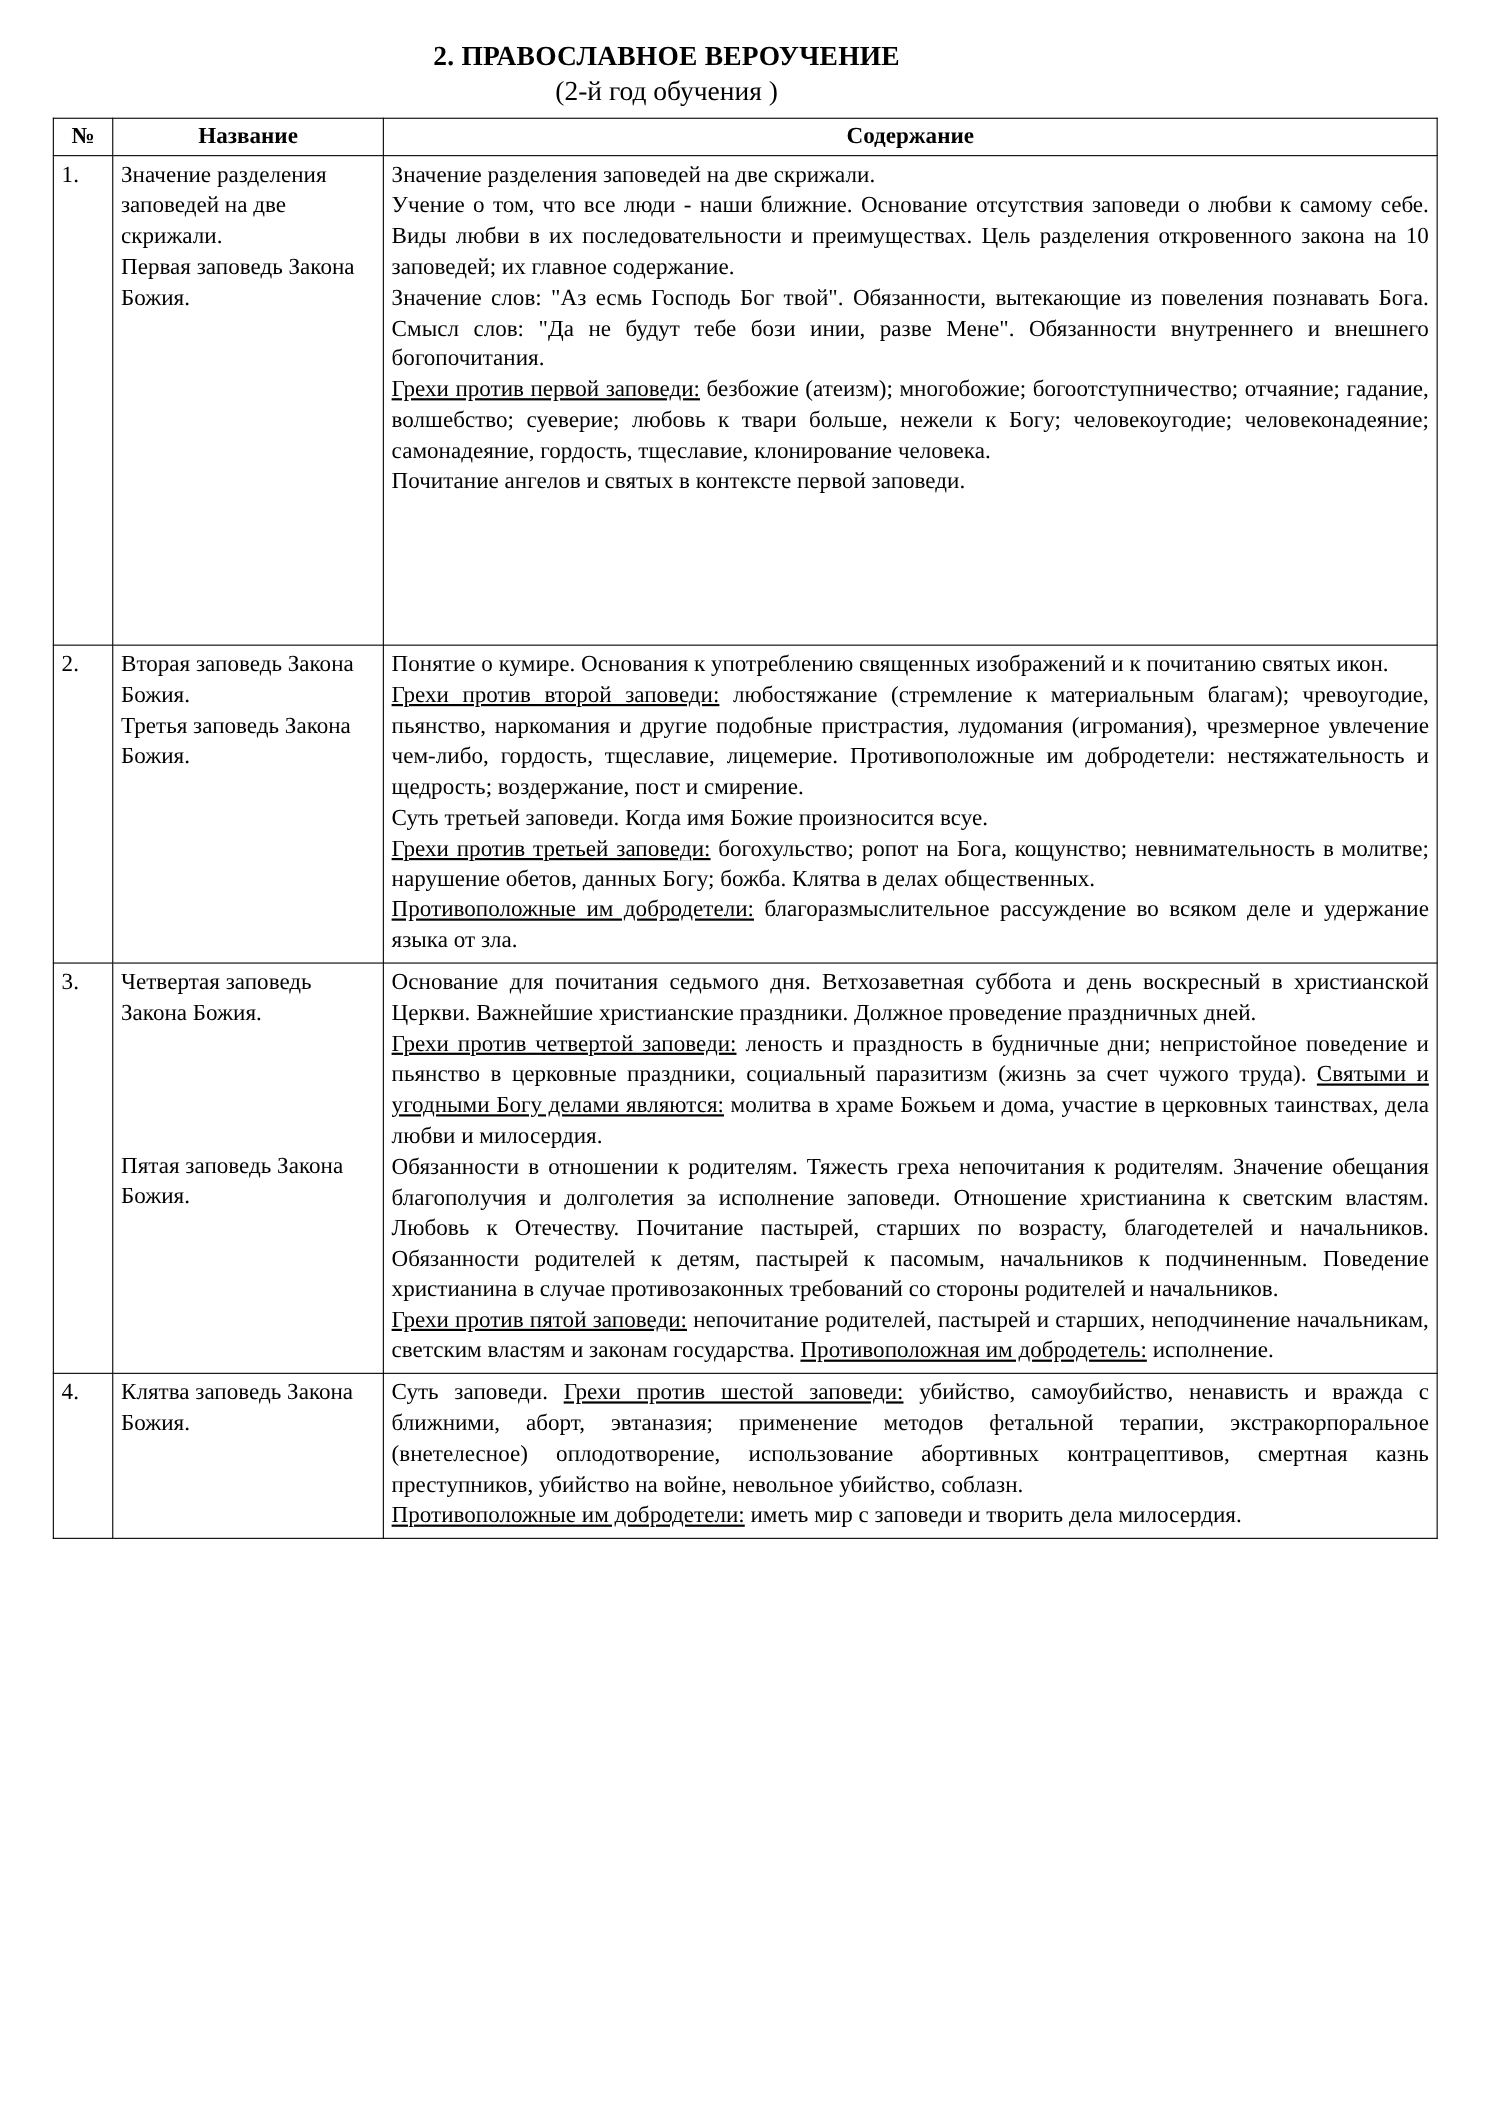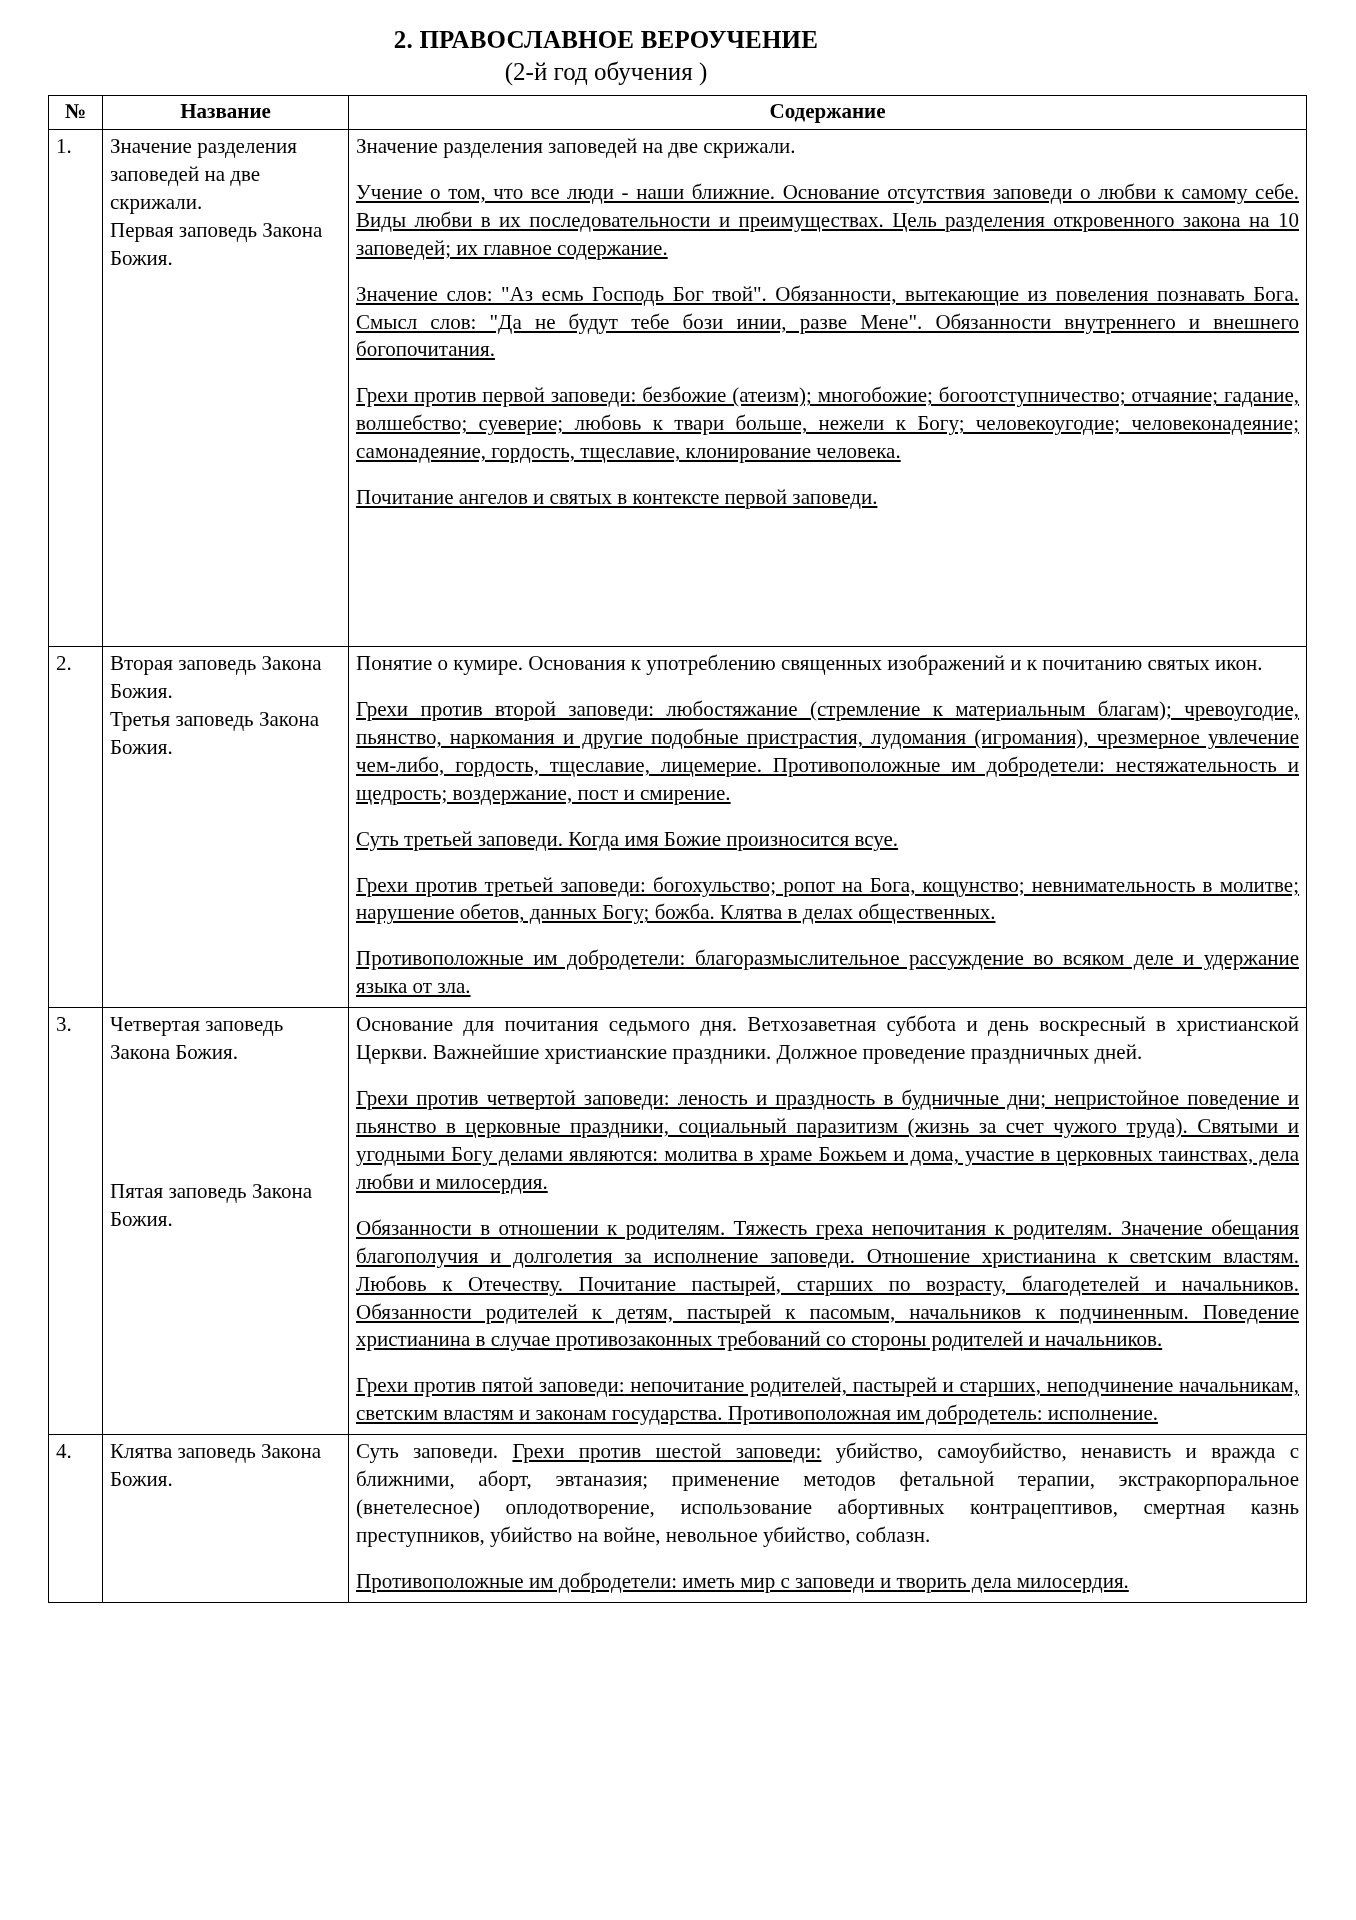--- a/index.html
+++ b/index.html
@@ -11,21 +11,21 @@
   body {
     width: 1356px;
     font-family: "Liberation Serif", "DejaVu Serif", serif;
     color: #000000;
     -webkit-font-smoothing: antialiased;
   }
   .page {
     width: 1212px;
     min-height: 1920px;
     box-sizing: border-box;
-    padding: 20px 48px 40px 48px;
+    padding: 32px 48px 40px 48px;
     background: #ffffff;
   }
   .doc-title {
     text-align: center;
     font-size: 25px;
     font-weight: bold;
     letter-spacing: 0.2px;
     line-height: 1.15;
     margin: 6px 0 2px 0;
   }
@@ -89,22 +89,21 @@
 
   .para {
     margin: 0;
     text-align: justify;
     text-justify: inter-word;
   }
   .para.last-line-natural {
     text-align-last: left;
   }
   .para + .para {
-    margin-top: 18px;
-    text-decoration: underline;
+    margin-top: 0;
   }
   .u {
     text-decoration: underline;
     text-underline-offset: 2px;
   }
   
   .u-stretch {
     text-decoration: underline;
     text-underline-offset: 2px;
   }

